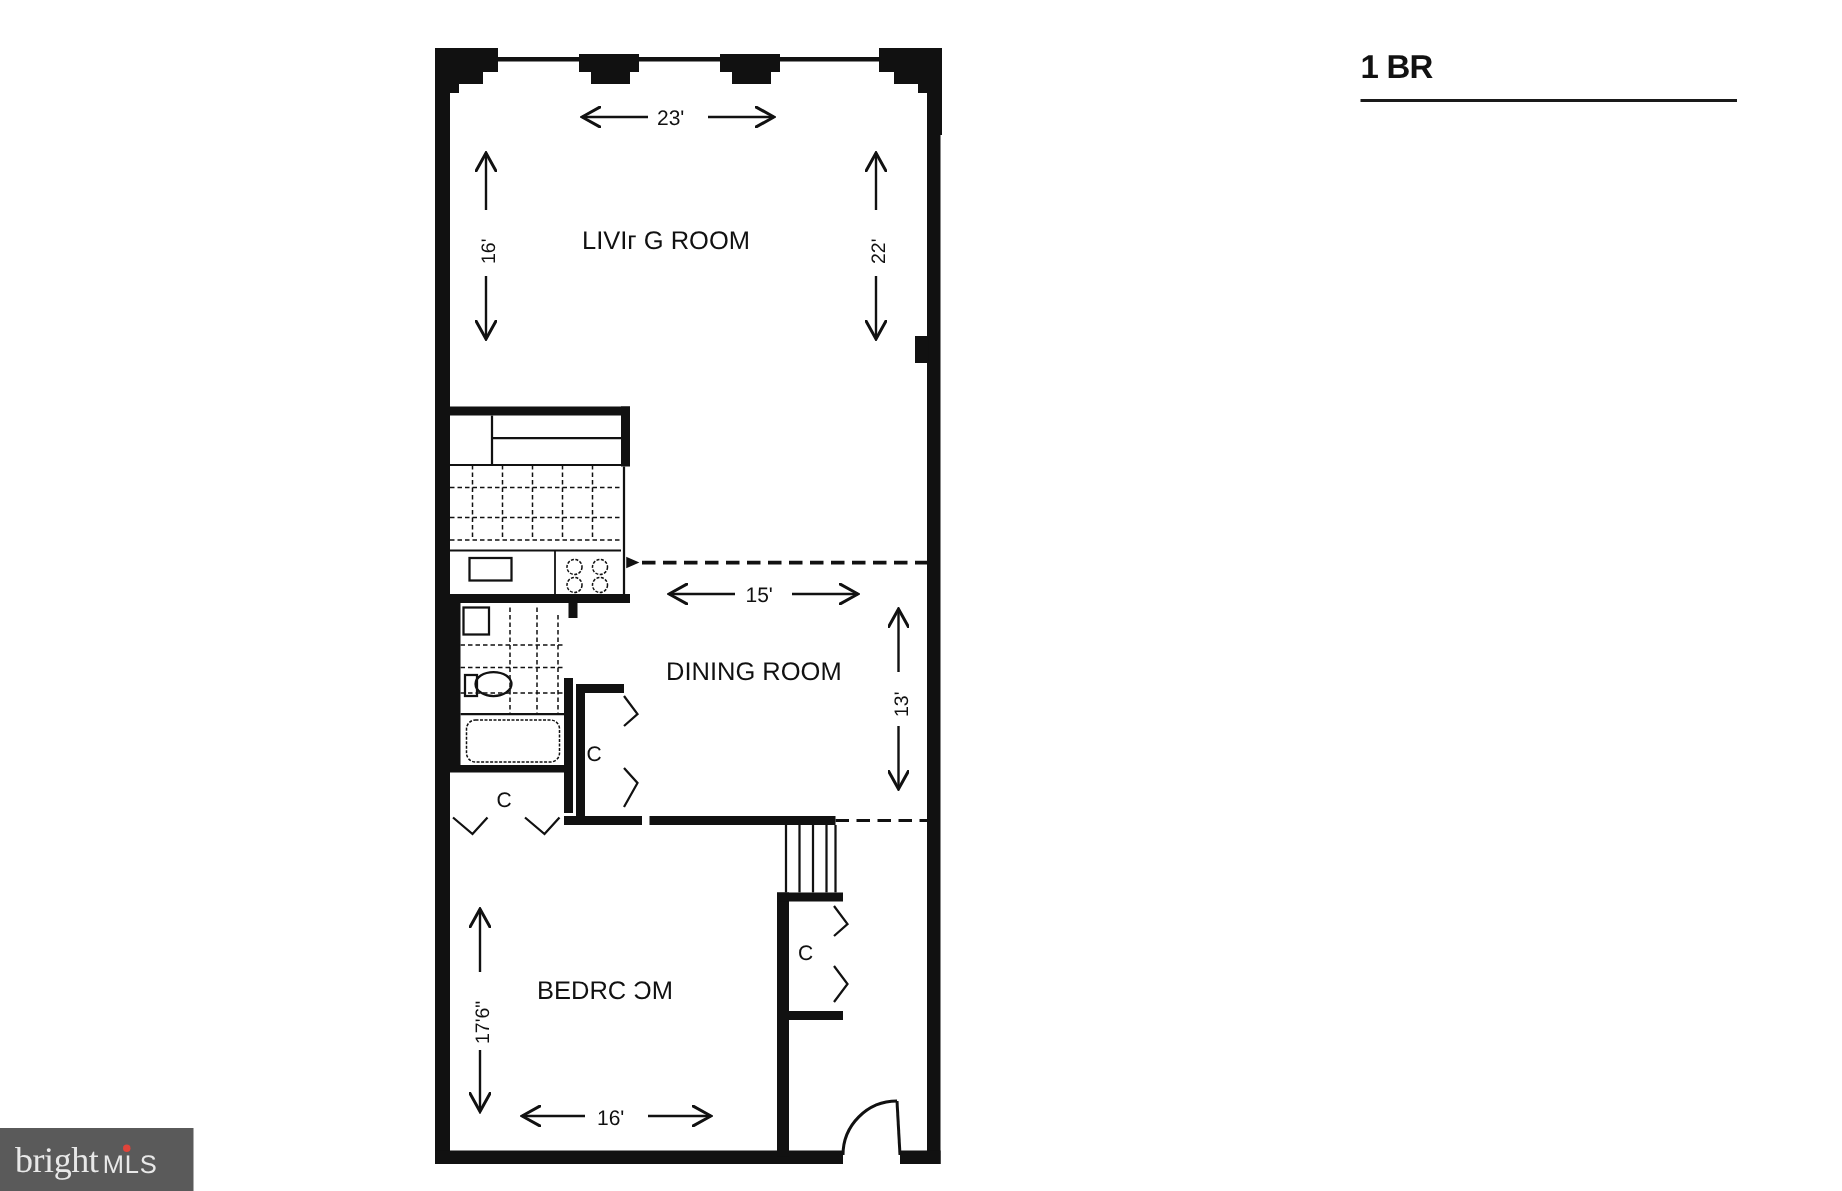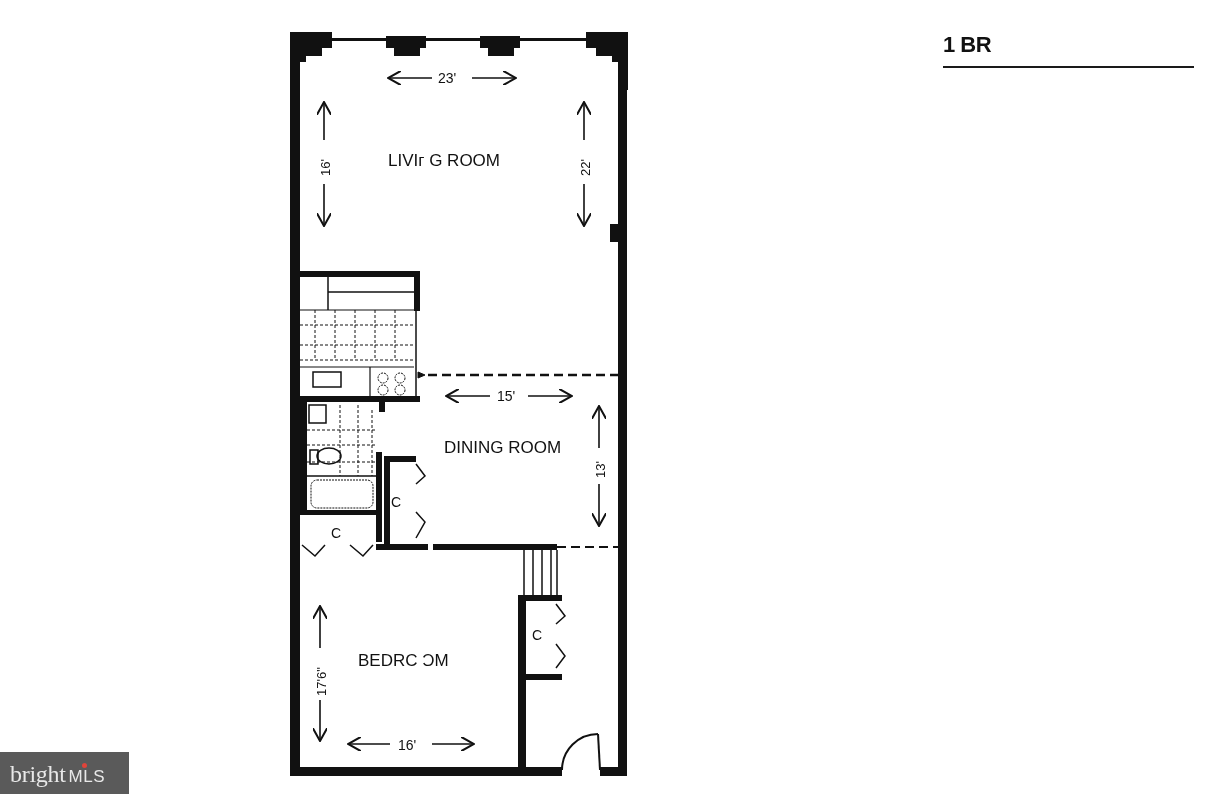--- a/index.html
+++ b/index.html
@@ -1,19 +1,19 @@
 <!DOCTYPE html>
 <html><head>
   <meta charset="utf-8">
   <style>
     html, body { margin: 0; padding: 0; background: #ffffff; }
     body { width: 1228px; height: 794px; position: relative; overflow: hidden; font-family: "Liberation Sans", sans-serif; }
     .plan { position: absolute; left: 0; top: 0; width: 1228px; height: 794px; }
     .plan text { font-family: "Liberation Sans", sans-serif; fill: #111; }
-    .title-wrap { position: absolute; left: 943px; top: 32px; width: 251px; }
+    .title-wrap { position: absolute; left: 907px; top: 32px; width: 251px; }
     .title { font-family: "Liberation Sans", sans-serif; font-weight: 700; font-size: 22px; color: #111; letter-spacing: -0.5px; line-height: 26px; }
     .title-rule { margin-top: 8px; height: 2px; background: #1a1a1a; width: 251px; }
     .logo { position: absolute; left: 0; top: 752px; width: 129px; height: 45px; background: #5a5a5a; display: flex; align-items: center; padding-left: 10px; box-sizing: border-box; }
     .logo-word { font-family: "Liberation Serif", serif; font-size: 24px; color: #e8e8e8; letter-spacing: -0.3px; }
     .logo-mls { font-family: "Liberation Sans", sans-serif; font-size: 17px; color: #e8e8e8; margin-left: 3px; margin-top: 5px; letter-spacing: 0.5px; }
     .logo-dot { position: absolute; left: 82px; top: 763px; width: 5px; height: 5px; background: #e0443a; border-radius: 50%; }
   </style>
 </head>
 <body>
 

